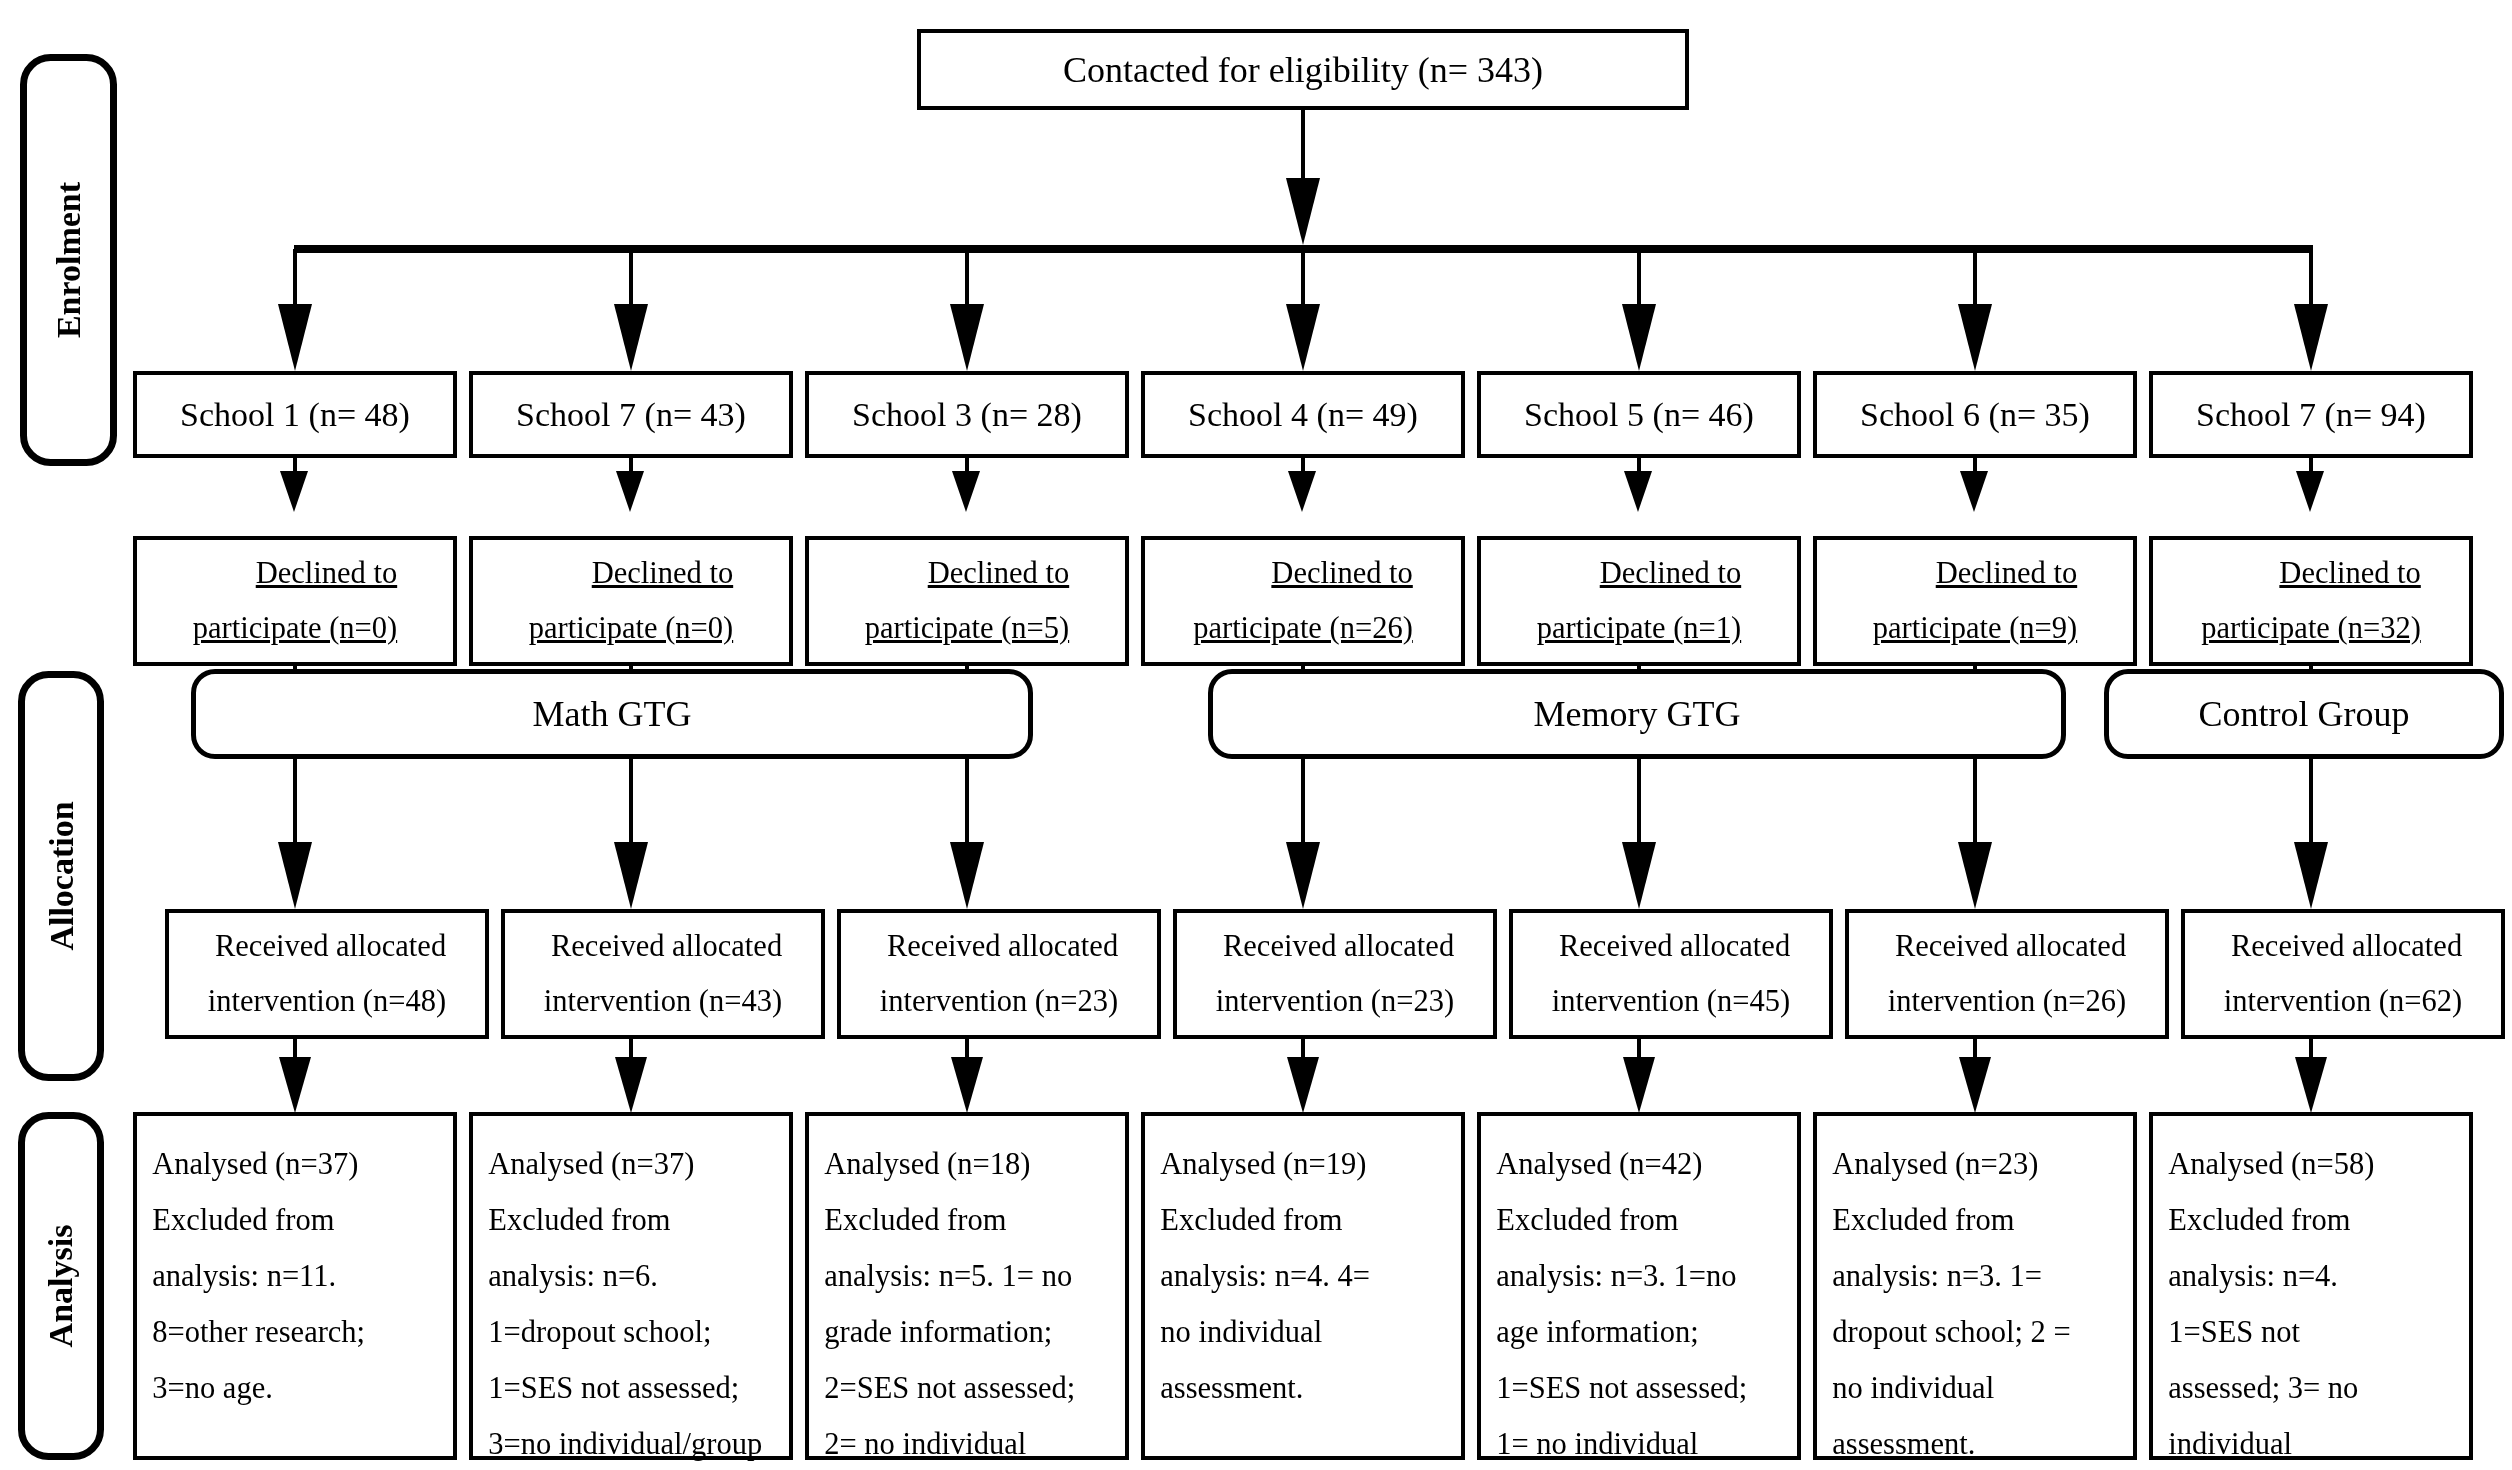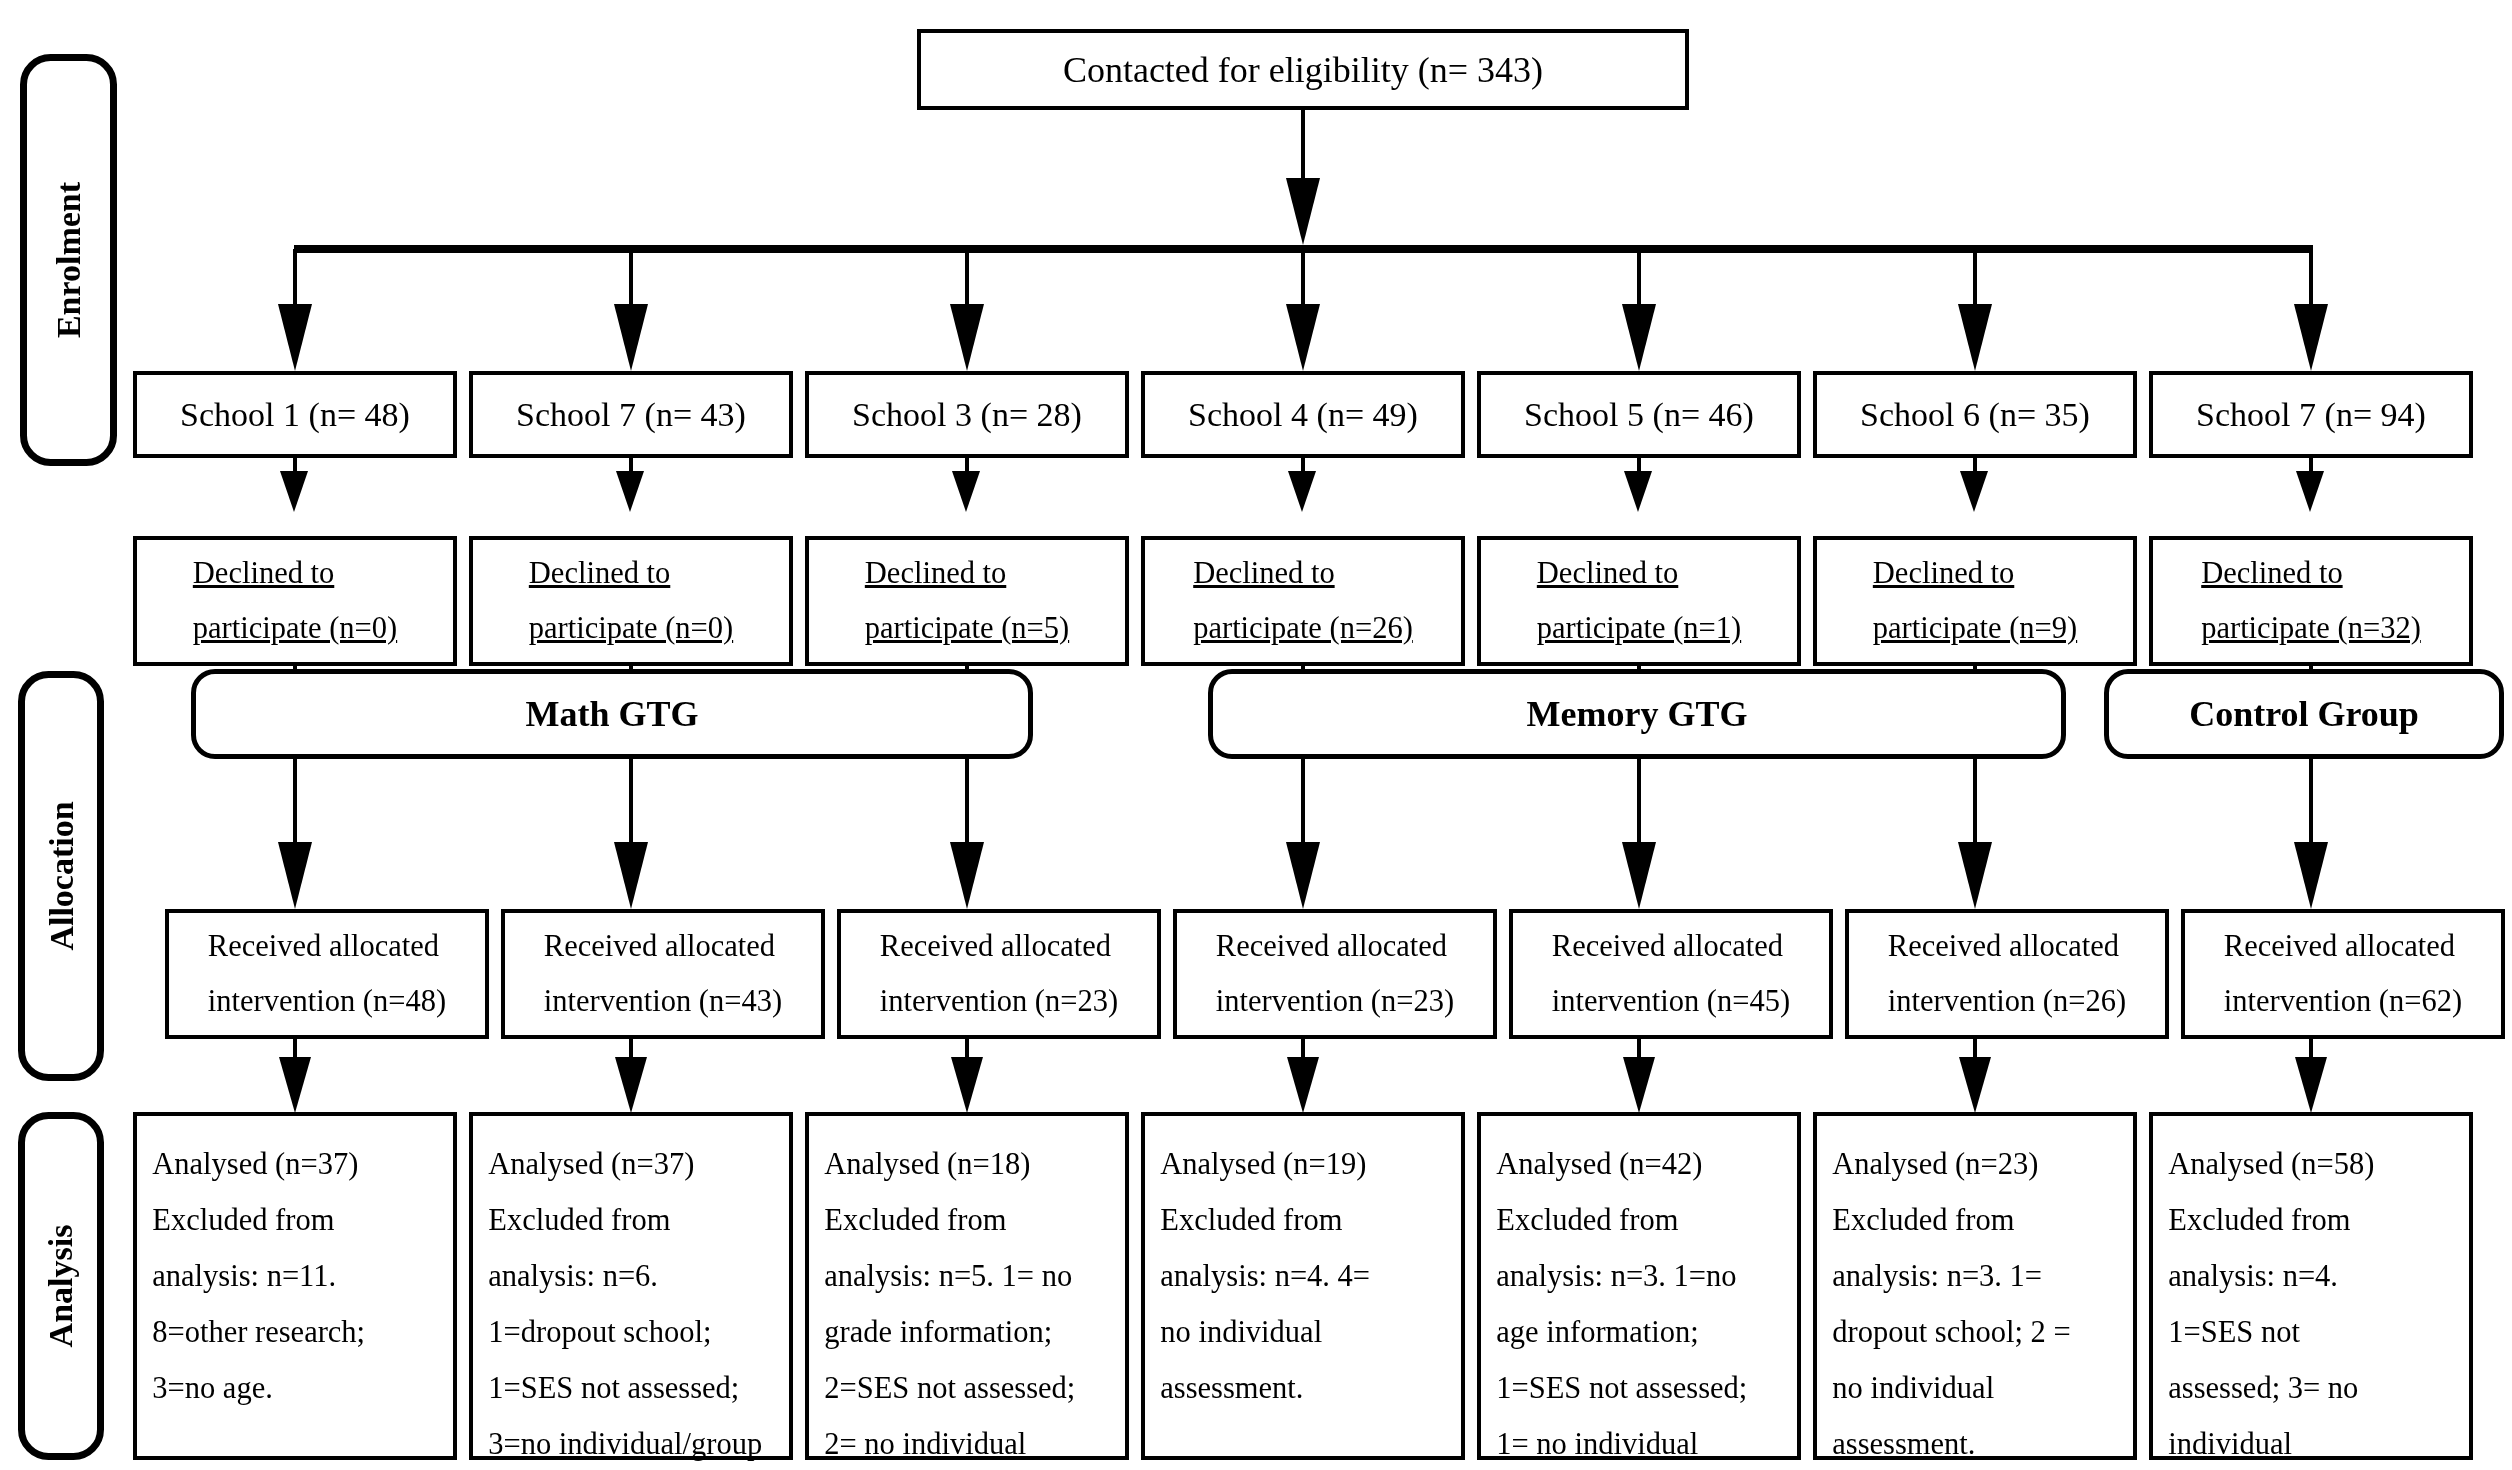--- a/index.html
+++ b/index.html
@@ -3,21 +3,21 @@
 <meta charset="utf-8">
 <style>
   * { margin:0; padding:0; box-sizing:border-box; }
   html,body { background:#fff; }
   body { font-family:"Liberation Serif", serif; color:#000; }
   .canvas { position:relative; width:2512px; height:1471px; background:#fff; overflow:hidden; }
 
   
   .box { position:absolute; background:#fff; border:4.4px solid #000;
          display:flex; align-items:center; justify-content:center;
-         text-align:left; z-index:2; white-space:pre-line; }
+         text-align:right; z-index:2; white-space:pre-line; }
 
   
   .col { position:absolute; top:0; height:1471px; width:324px; }
   .col .box { left:0; width:324px; }
   .school   { top:371px;  height:87px; font-size:34px; }
   .declined { top:536px;  height:130px; font-size:30.5px; line-height:1.8;text-decoration:underline; }
   .received { top:909px; height:130px; font-size:30.5px; line-height:1.8;margin-left:32px; }
   .analysed { top:1112px; height:348px; font-size:30.5px; line-height:56px;
               align-items:flex-start; justify-content:flex-start;
               text-align:left; padding:20.3px 15.3px; }
@@ -41,21 +41,21 @@
   .top-vline { position:absolute; left:1301px; top:108px; width:3.8px; height:73px; background:#000; z-index:1; }
   .top-ah { position:absolute; left:1286px; top:178px; width:0; height:0; z-index:1;
             border-left:17px solid transparent; border-right:17px solid transparent;
             border-top:67px solid #000; }
   .hline { position:absolute; left:294px; top:245px; width:2019px; height:7.6px; background:#000; z-index:1; }
 
   
   .group-box { position:absolute; top:669px; height:90px; background:#fff;
                border:5.7px solid #000; border-radius:24px; z-index:2;
                display:flex; align-items:center; justify-content:center;
-               font-size:36px; font-weight:bold; }
+               font-size:36px; font-weight:normal; }
   .g-math    { left:191px;  width:842px; }
   .g-memory  { left:1208px; width:858px; }
   .g-control { left:2104px; width:400px;  }
 
   
   .stage { position:absolute; background:#fff; border:7.6px solid #000;
            border-radius:30.5px; z-index:2;
            display:flex; align-items:center; justify-content:center; }
   .stage span { transform:rotate(-90deg); white-space:nowrap;
                 font-size:34px; font-weight:bold; }

